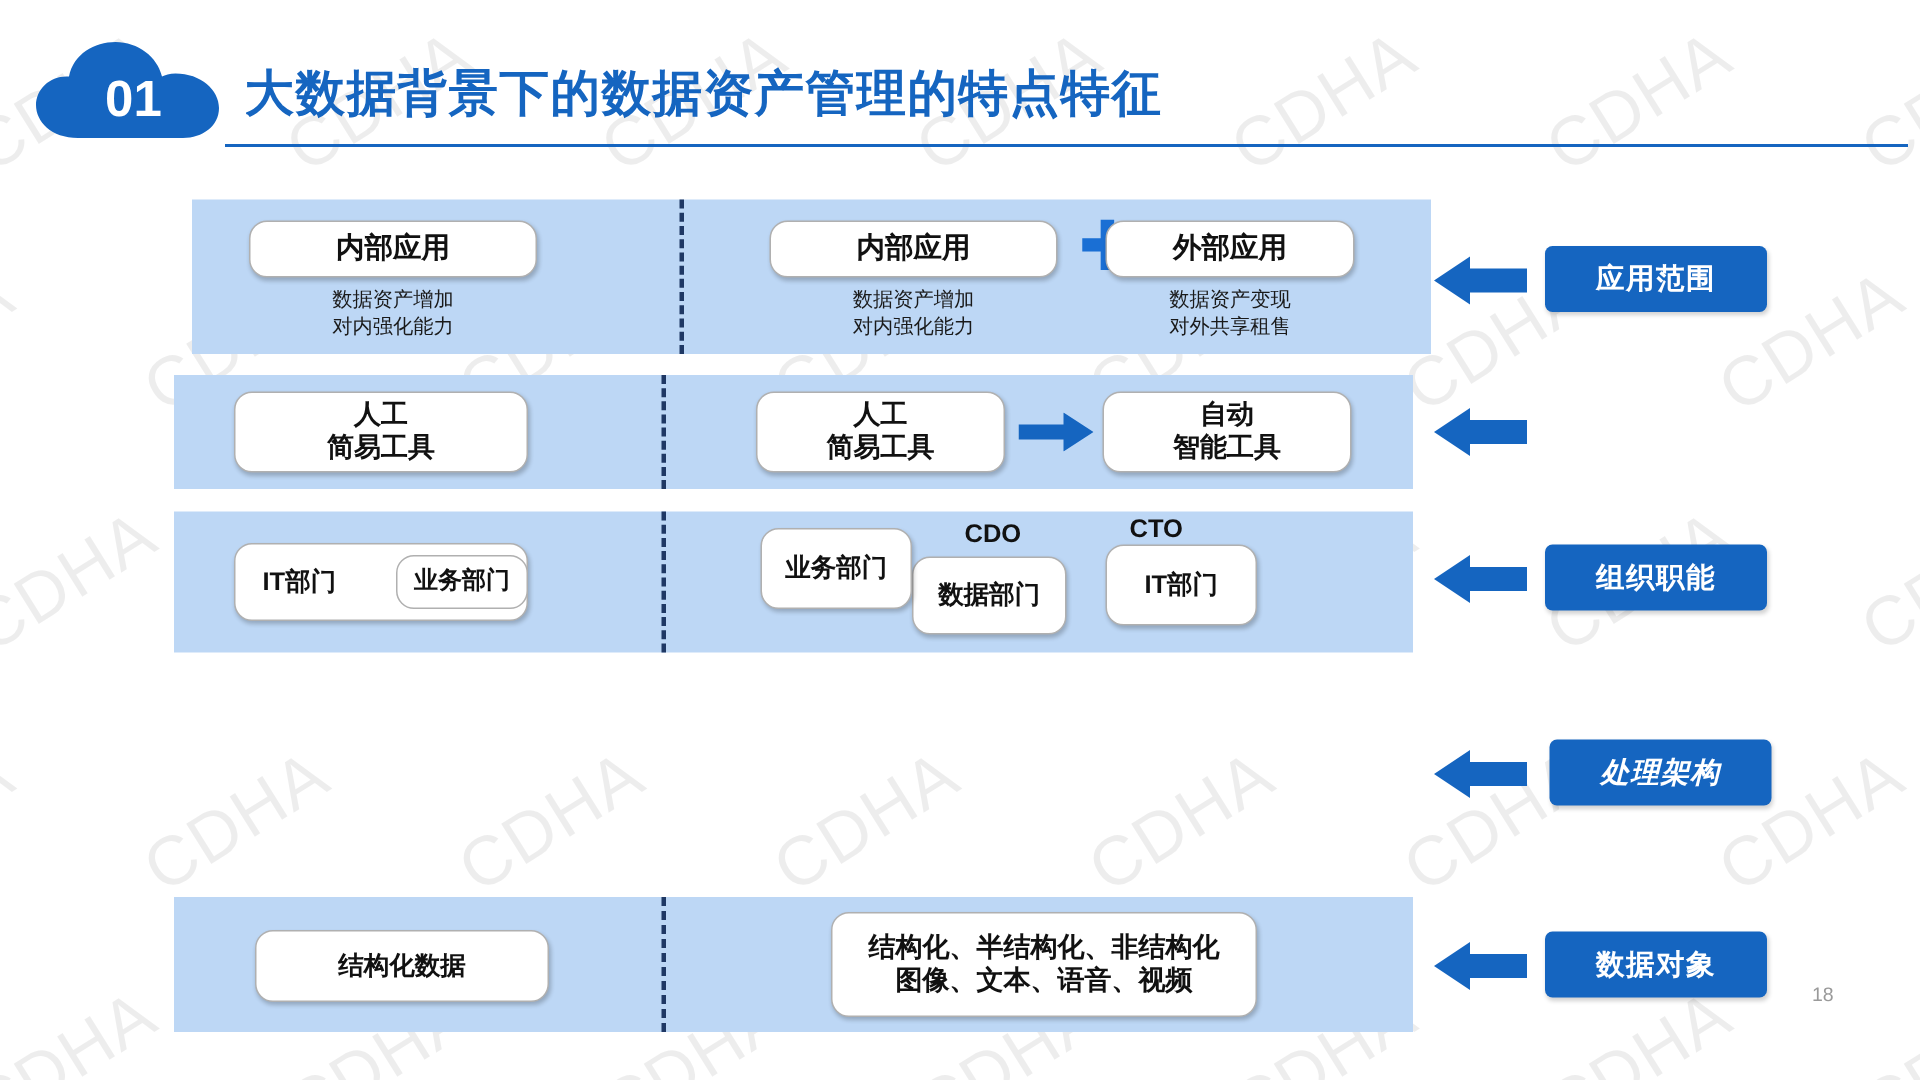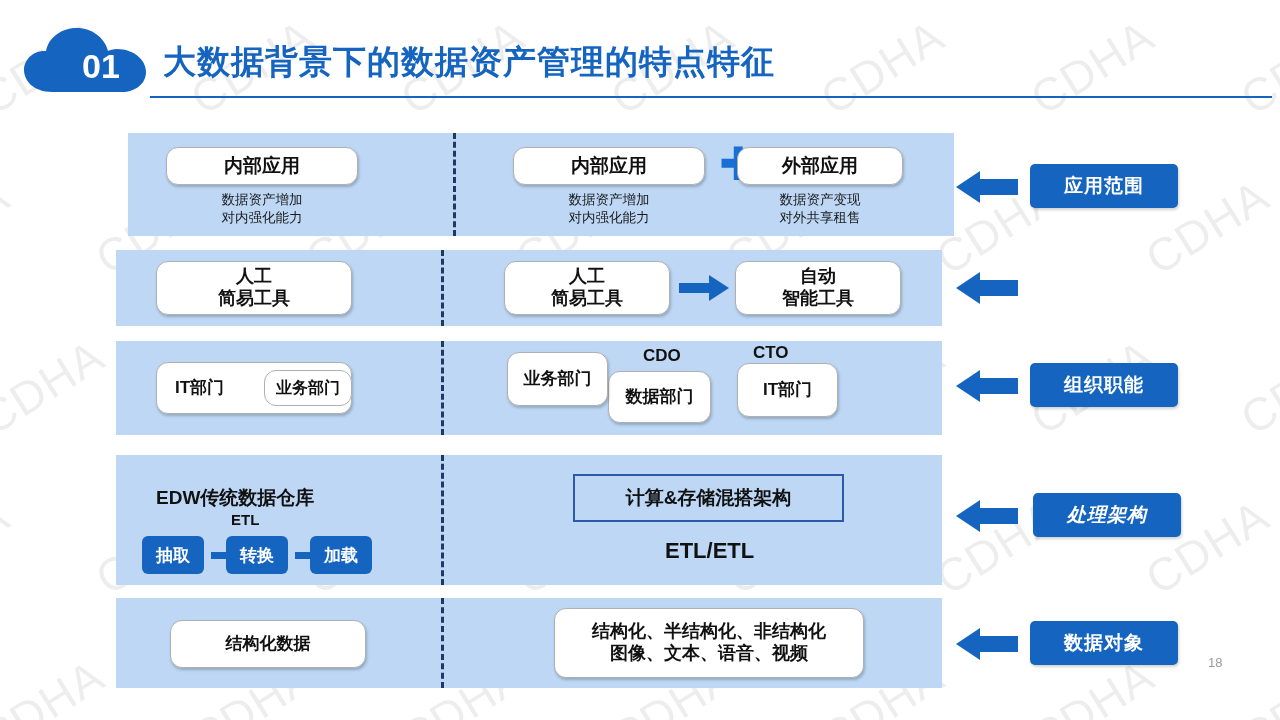--- a/index.html
+++ b/index.html
@@ -34,21 +34,21 @@
   }
 
   
   #header { position: absolute; left: 0; top: 0; width: 1280px; height: 110px; z-index: 10; }
   #cloud-badge {
     position: absolute; left: 22px; top: 26px;
     width: 132px; height: 70px;
   }
   #cloud-badge svg { position: absolute; left: 0; top: 0; }
   #cloud-num {
-    position: absolute; left: 12px; top: 0; width: 132px; height: 70px;
+    position: absolute; left: 0; top: 0; width: 132px; height: 70px;
     display: flex; align-items: center; justify-content: center;
     color: #ffffff; font-size: 34px; font-weight: bold;
     font-family: "Liberation Sans", sans-serif;
     padding-left: 2px; padding-top: 10px;
   }
   #slide-title {
     position: absolute; left: 163px; top: 40px;
     font-size: 33px; font-weight: bold;
     color: #1565C0;
     letter-spacing: 1px;
@@ -293,61 +293,34 @@
     <div class="wbox" style="left:621px; top:22px; width:101px; height:54px; font-size:17px; z-index:3;">
       <span>IT部门</span>
     </div>
   </div>
 
   <svg class="rarrow" style="left:956px; top:369px;" width="62" height="34" viewBox="0 0 62 34">
     <path d="M0 17 L24 1 L24 9 L62 9 L62 25 L24 25 L24 33 Z" fill="#1565C0"></path>
   </svg>
   <div class="rlabel" style="left:1030px; top:363px; width:148px; height:44px;">组织职能</div>
 
-  <div class="band" style="top:455px; height:130px;">
-    <div class="divider"></div>
-
-    <div id="edw-title" style="left:40px; top:30px;">EDW传统数据仓库</div>
-    <div id="etl-label" style="left:115px; top:56px;">ETL</div>
-
-    <div class="etlbox" style="left:26px; top:81px; width:62px; height:38px;">
-      <span>抽取</span>
-    </div>
-    <svg class="bluearrow" style="left:95px; top:92px;" width="32" height="17" viewBox="0 0 32 17">
-      <path d="M0 5 L19 5 L19 0 L32 8.5 L19 17 L19 12 L0 12 Z" fill="#1565C0"></path>
-    </svg>
-    <div class="etlbox" style="left:110px; top:81px; width:62px; height:38px;">
-      <span>转换</span>
-    </div>
-    <svg class="bluearrow" style="left:179px; top:92px;" width="32" height="17" viewBox="0 0 32 17">
-      <path d="M0 5 L19 5 L19 0 L32 8.5 L19 17 L19 12 L0 12 Z" fill="#1565C0"></path>
-    </svg>
-    <div class="etlbox" style="left:194px; top:81px; width:62px; height:38px;">
-      <span>加载</span>
-    </div>
-
-    <div id="mixbox" style="left:457px; top:19px; width:271px; height:48px;">
-      <span>计算&amp;存储混搭架构</span>
-    </div>
-    <div id="etletl" style="left:549px; top:83px;">ETL/ETL</div>
-  </div>
 
   <svg class="rarrow" style="left:956px; top:499px;" width="62" height="34" viewBox="0 0 62 34">
     <path d="M0 17 L24 1 L24 9 L62 9 L62 25 L24 25 L24 33 Z" fill="#1565C0"></path>
   </svg>
   <div class="rlabel" style="left:1033px; top:493px; width:148px; height:44px;font-style:italic;">处理架构</div>
 
   <div class="band" style="top:598px; height:90px;padding-left:43px;">
     <div class="divider"></div>
 
     <div class="wbox" style="left:54px; top:22px; width:196px; height:48px; font-size:17px;">
       <span>结构化数据</span>
     </div>
 
-    <div class="wbox" style="left:438px; top:10px; width:310px; height:70px; font-size:18px;">
+    <div class="wbox" style="left:438px; top:10px; width:284px; height:70px; font-size:18px;">
       <span>结构化、半结构化、非结构化</span>
       <span>图像、文本、语音、视频</span>
     </div>
   </div>
 
   <svg class="rarrow" style="left:956px; top:627px;" width="62" height="34" viewBox="0 0 62 34">
     <path d="M0 17 L24 1 L24 9 L62 9 L62 25 L24 25 L24 33 Z" fill="#1565C0"></path>
   </svg>
   <div class="rlabel" style="left:1030px; top:621px; width:148px; height:44px;">数据对象</div>
 

